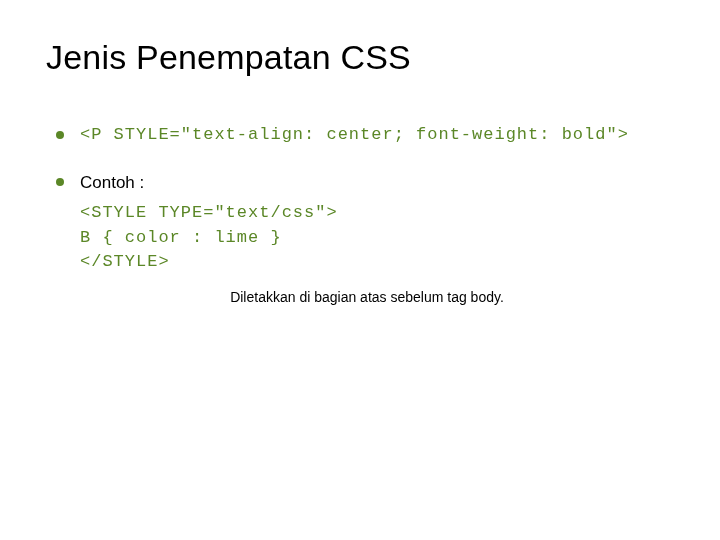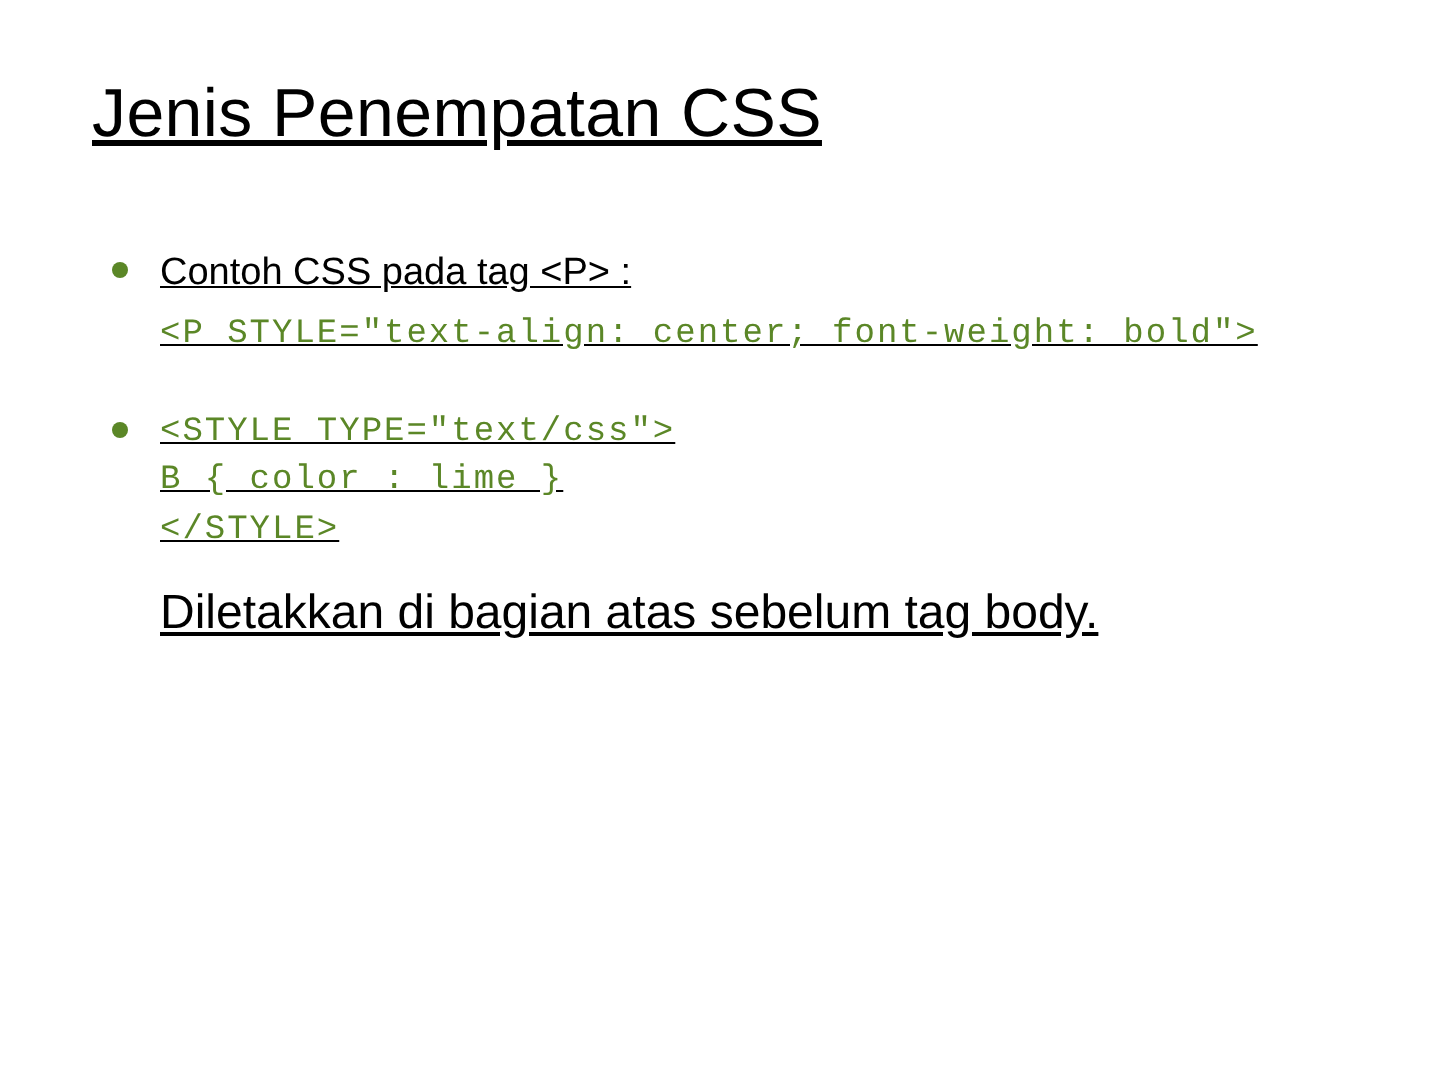--- a/index.html
+++ b/index.html
@@ -11,21 +11,20 @@
     font-family: Arial, Helvetica, sans-serif;
     color: #000;
     overflow: hidden;
   }
   .slide {
     position: relative;
     width: 700px;
     height: 540px;
     box-sizing: border-box;
     padding: 38px 46px 0 46px;
-    text-decoration: underline;
   }
   .title {
     font-size: 34px;
     font-weight: 400;
     margin: 0 0 48px 0;
     letter-spacing: 0.2px;
   }
   .body {
     padding-left: 34px;
   }
@@ -63,40 +62,41 @@
     font-family: "Courier New", Courier, monospace;
     font-size: 17px;
     color: #5b8727;
     white-space: pre;
     line-height: 1.45;
     letter-spacing: 1px;
     margin-top: 6px;
     margin-bottom: 14px;
   }
   .footnote {
-    font-size: 24px;
+    font-size: 14px;
     margin-top: 6px;
+    text-align: center;
   }
 </style>
 </head>
 <body>
 
 <div class="slide">
   <h1 class="title">Jenis Penempatan CSS</h1>
 
   <div class="body">
 
     <div class="item">
       <span class="bullet"></span>
-      <div class="line">Contoh CSS pada tag &lt;P&gt; :</div>
       <div class="code">&lt;P STYLE="text-align: center; font-weight: bold"&gt;</div>
     </div>
 
     <div class="item">
       <span class="bullet"></span>
+      <div class="sub">Contoh :</div>
       <div class="code-block">&lt;STYLE TYPE="text/css"&gt;
 B { color : lime }
 &lt;/STYLE&gt;</div>
       <div class="footnote">Diletakkan di bagian atas sebelum tag body.</div>
     </div>
 
   </div>
 </div>
 
 </body></html>

